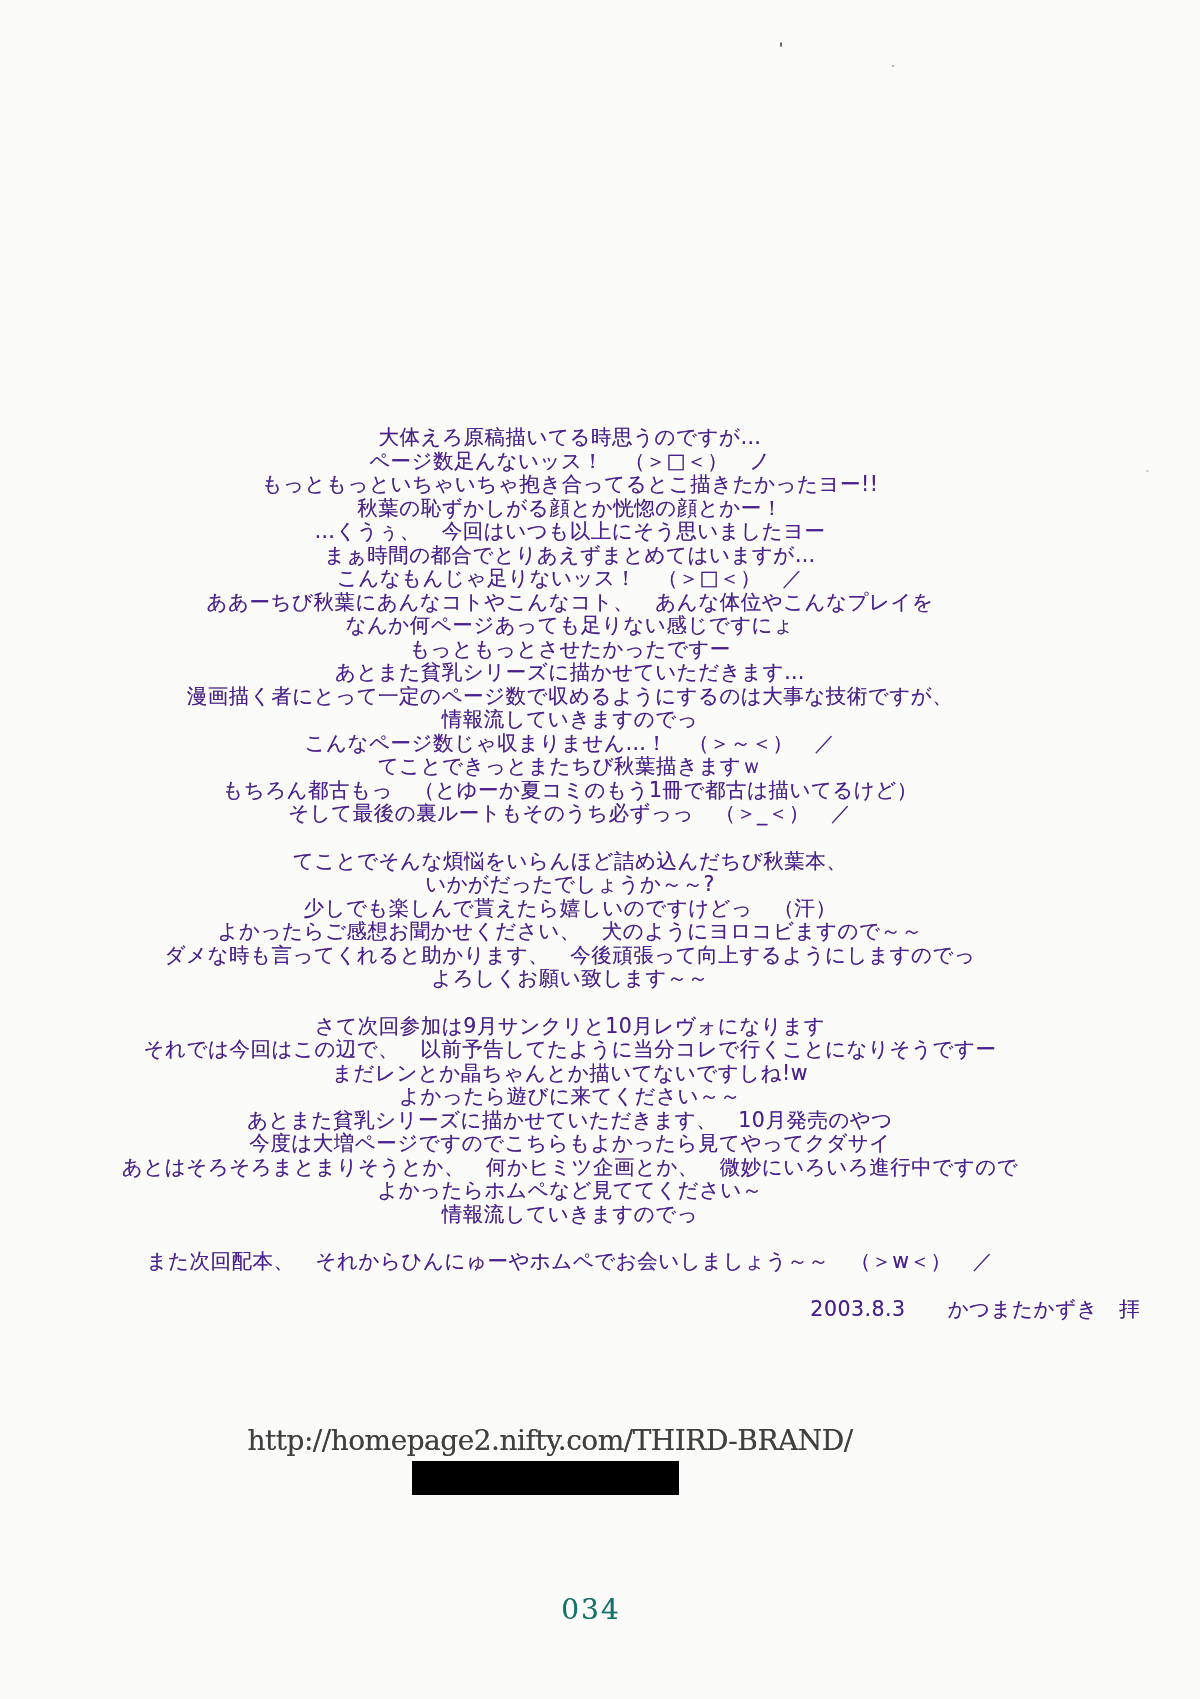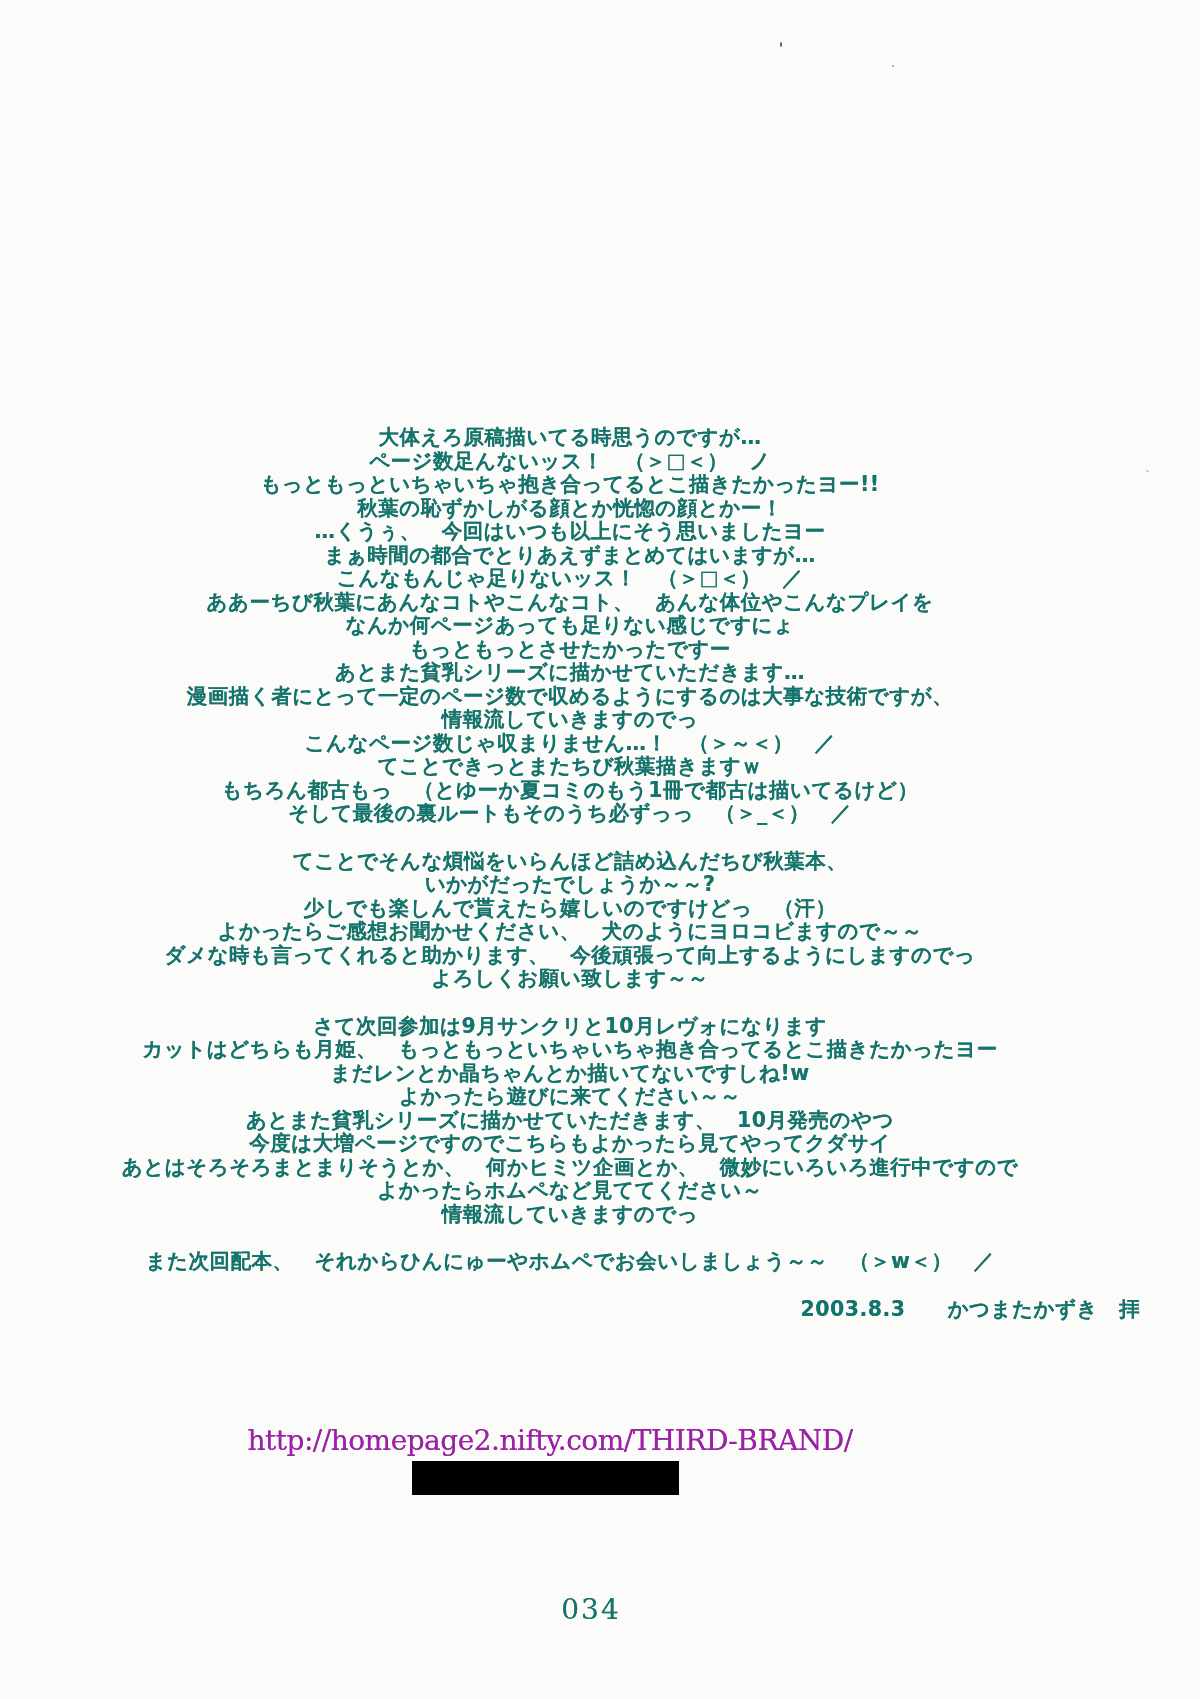--- a/index.html
+++ b/index.html
@@ -42,21 +42,21 @@
   }
   .site-url {
     position: absolute;
     top: 1424px;
     left: 0;
     width: 1100px;
     text-align: center;
     font-family: "DejaVu Serif", serif;
     font-size: 28px;
     letter-spacing: -0.5px;
-    color: #a21caf;
+    color: #404040;
     text-shadow: 0 0 0.5px rgba(20,20,20,0.6);
   }
   .redaction-bar {
     position: absolute;
     left: 412px;
     top: 1461px;
     width: 267px;
     height: 34px;
     background: #000;
   }
@@ -82,21 +82,21 @@
 </style>
 </head>
 <body style="background: rgb(251, 251, 249);">
 
 <div class="scan-page">
 
   <div class="speck speck-1"></div>
   <div class="speck speck-2"></div>
   <div class="speck speck-3"></div>
 
-  <div class="afterword" style="color: #0f766e; font-weight: bold;">
+  <div class="afterword" style="color: #4c1d95;">
     <div class="paragraph">
         <div class="line">大体えろ原稿描いてる時思うのですが…</div>
         <div class="line">ページ数足んないッス！　（＞□＜）　ノ</div>
         <div class="line">もっともっといちゃいちゃ抱き合ってるとこ描きたかったヨー!!</div>
         <div class="line">秋葉の恥ずかしがる顔とか恍惚の顔とかー！</div>
         <div class="line">…くうぅ、　今回はいつも以上にそう思いましたヨー</div>
         <div class="line">まぁ時間の都合でとりあえずまとめてはいますが…</div>
         <div class="line">こんなもんじゃ足りないッス！　（＞□＜）　／</div>
         <div class="line">ああーちび秋葉にあんなコトやこんなコト、　あんな体位やこんなプレイを</div>
         <div class="line">なんか何ページあっても足りない感じですにょ</div>
@@ -112,21 +112,21 @@
     <div class="paragraph">
         <div class="line">てことでそんな煩悩をいらんほど詰め込んだちび秋葉本、</div>
         <div class="line">いかがだったでしょうか～～?</div>
         <div class="line">少しでも楽しんで貰えたら嬉しいのですけどっ　（汗）</div>
         <div class="line">よかったらご感想お聞かせください、　犬のようにヨロコビますので～～</div>
         <div class="line">ダメな時も言ってくれると助かります、　今後頑張って向上するようにしますのでっ</div>
         <div class="line">よろしくお願い致します～～</div>
       </div>
     <div class="paragraph">
         <div class="line">さて次回参加は9月サンクリと10月レヴォになります</div>
-        <div class="line">カットはどちらも月姫、　もっともっといちゃいちゃ抱き合ってるとこ描きたかったヨー</div>
+        <div class="line">それでは今回はこの辺で、　以前予告してたように当分コレで行くことになりそうですー</div>
         <div class="line">まだレンとか晶ちゃんとか描いてないですしね!w</div>
         <div class="line">よかったら遊びに来てください～～</div>
         <div class="line">あとまた貧乳シリーズに描かせていただきます、　10月発売のやつ</div>
         <div class="line">今度は大増ページですのでこちらもよかったら見てやってクダサイ</div>
         <div class="line">あとはそろそろまとまりそうとか、　何かヒミツ企画とか、　微妙にいろいろ進行中ですので</div>
         <div class="line">よかったらホムペなど見ててください～</div>
         <div class="line">情報流していきますのでっ</div>
       </div>
     <div class="paragraph">
         <div class="line">また次回配本、　それからひんにゅーやホムペでお会いしましょう～～　（＞w＜）　／</div>

